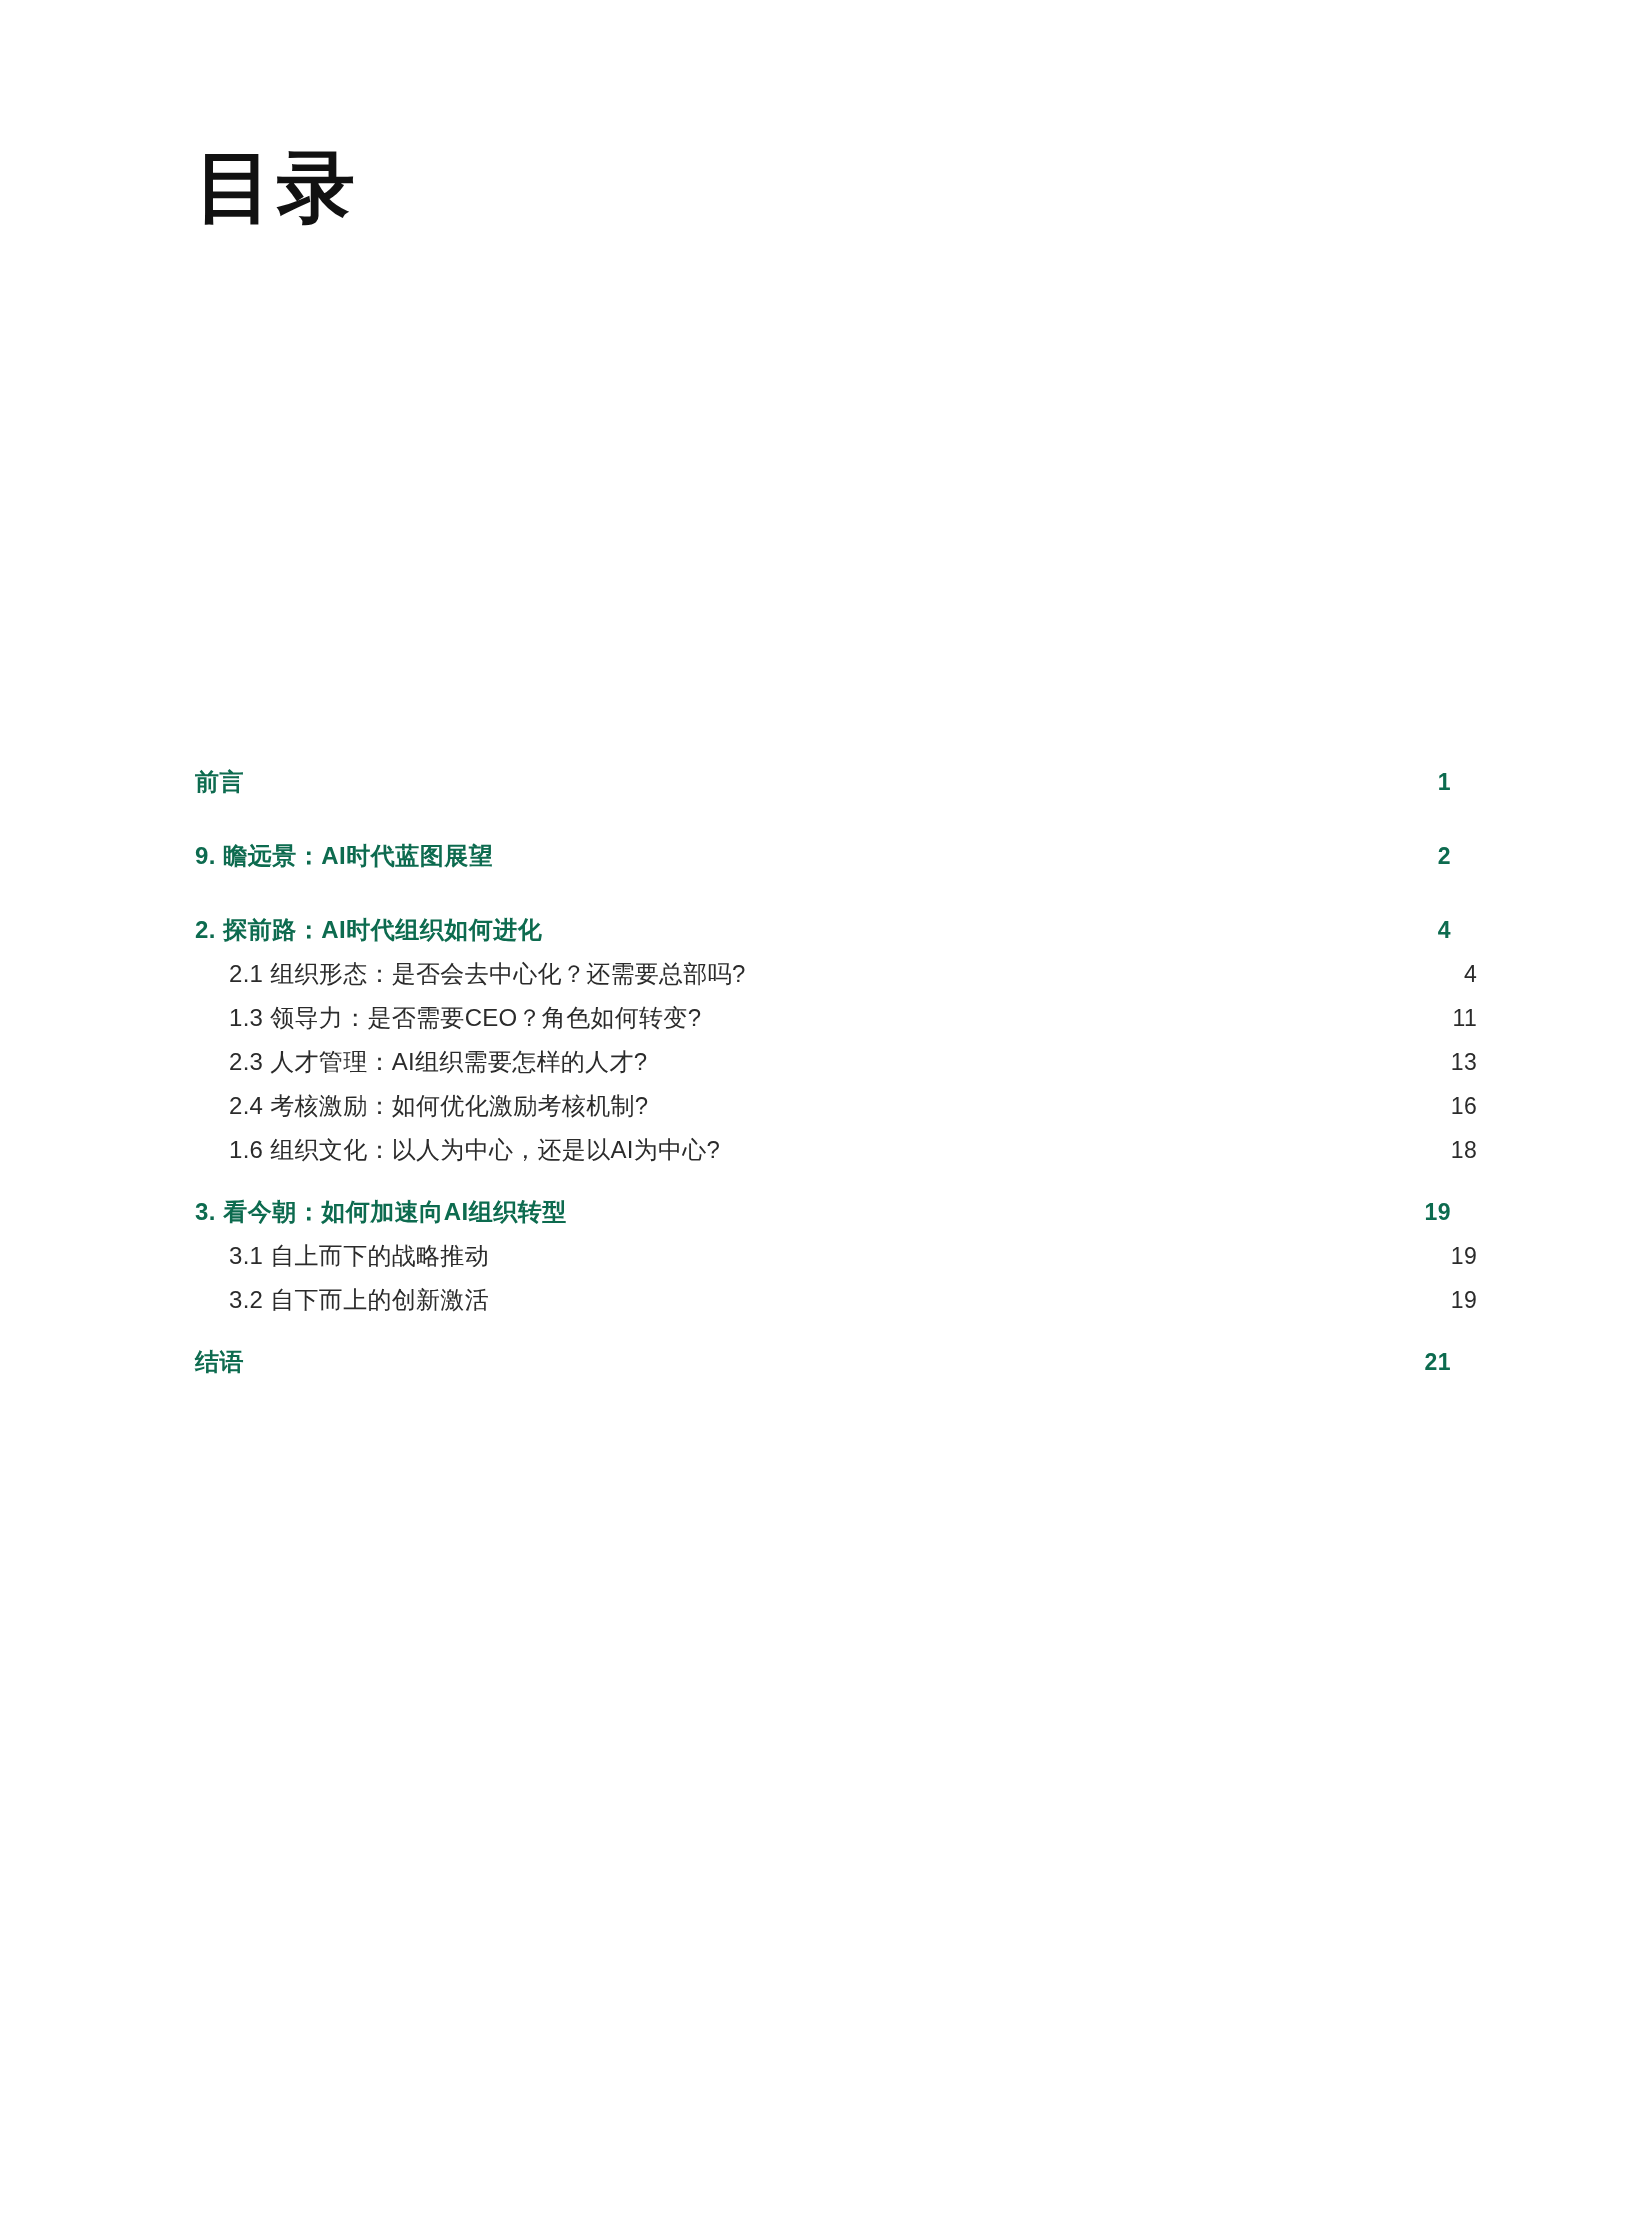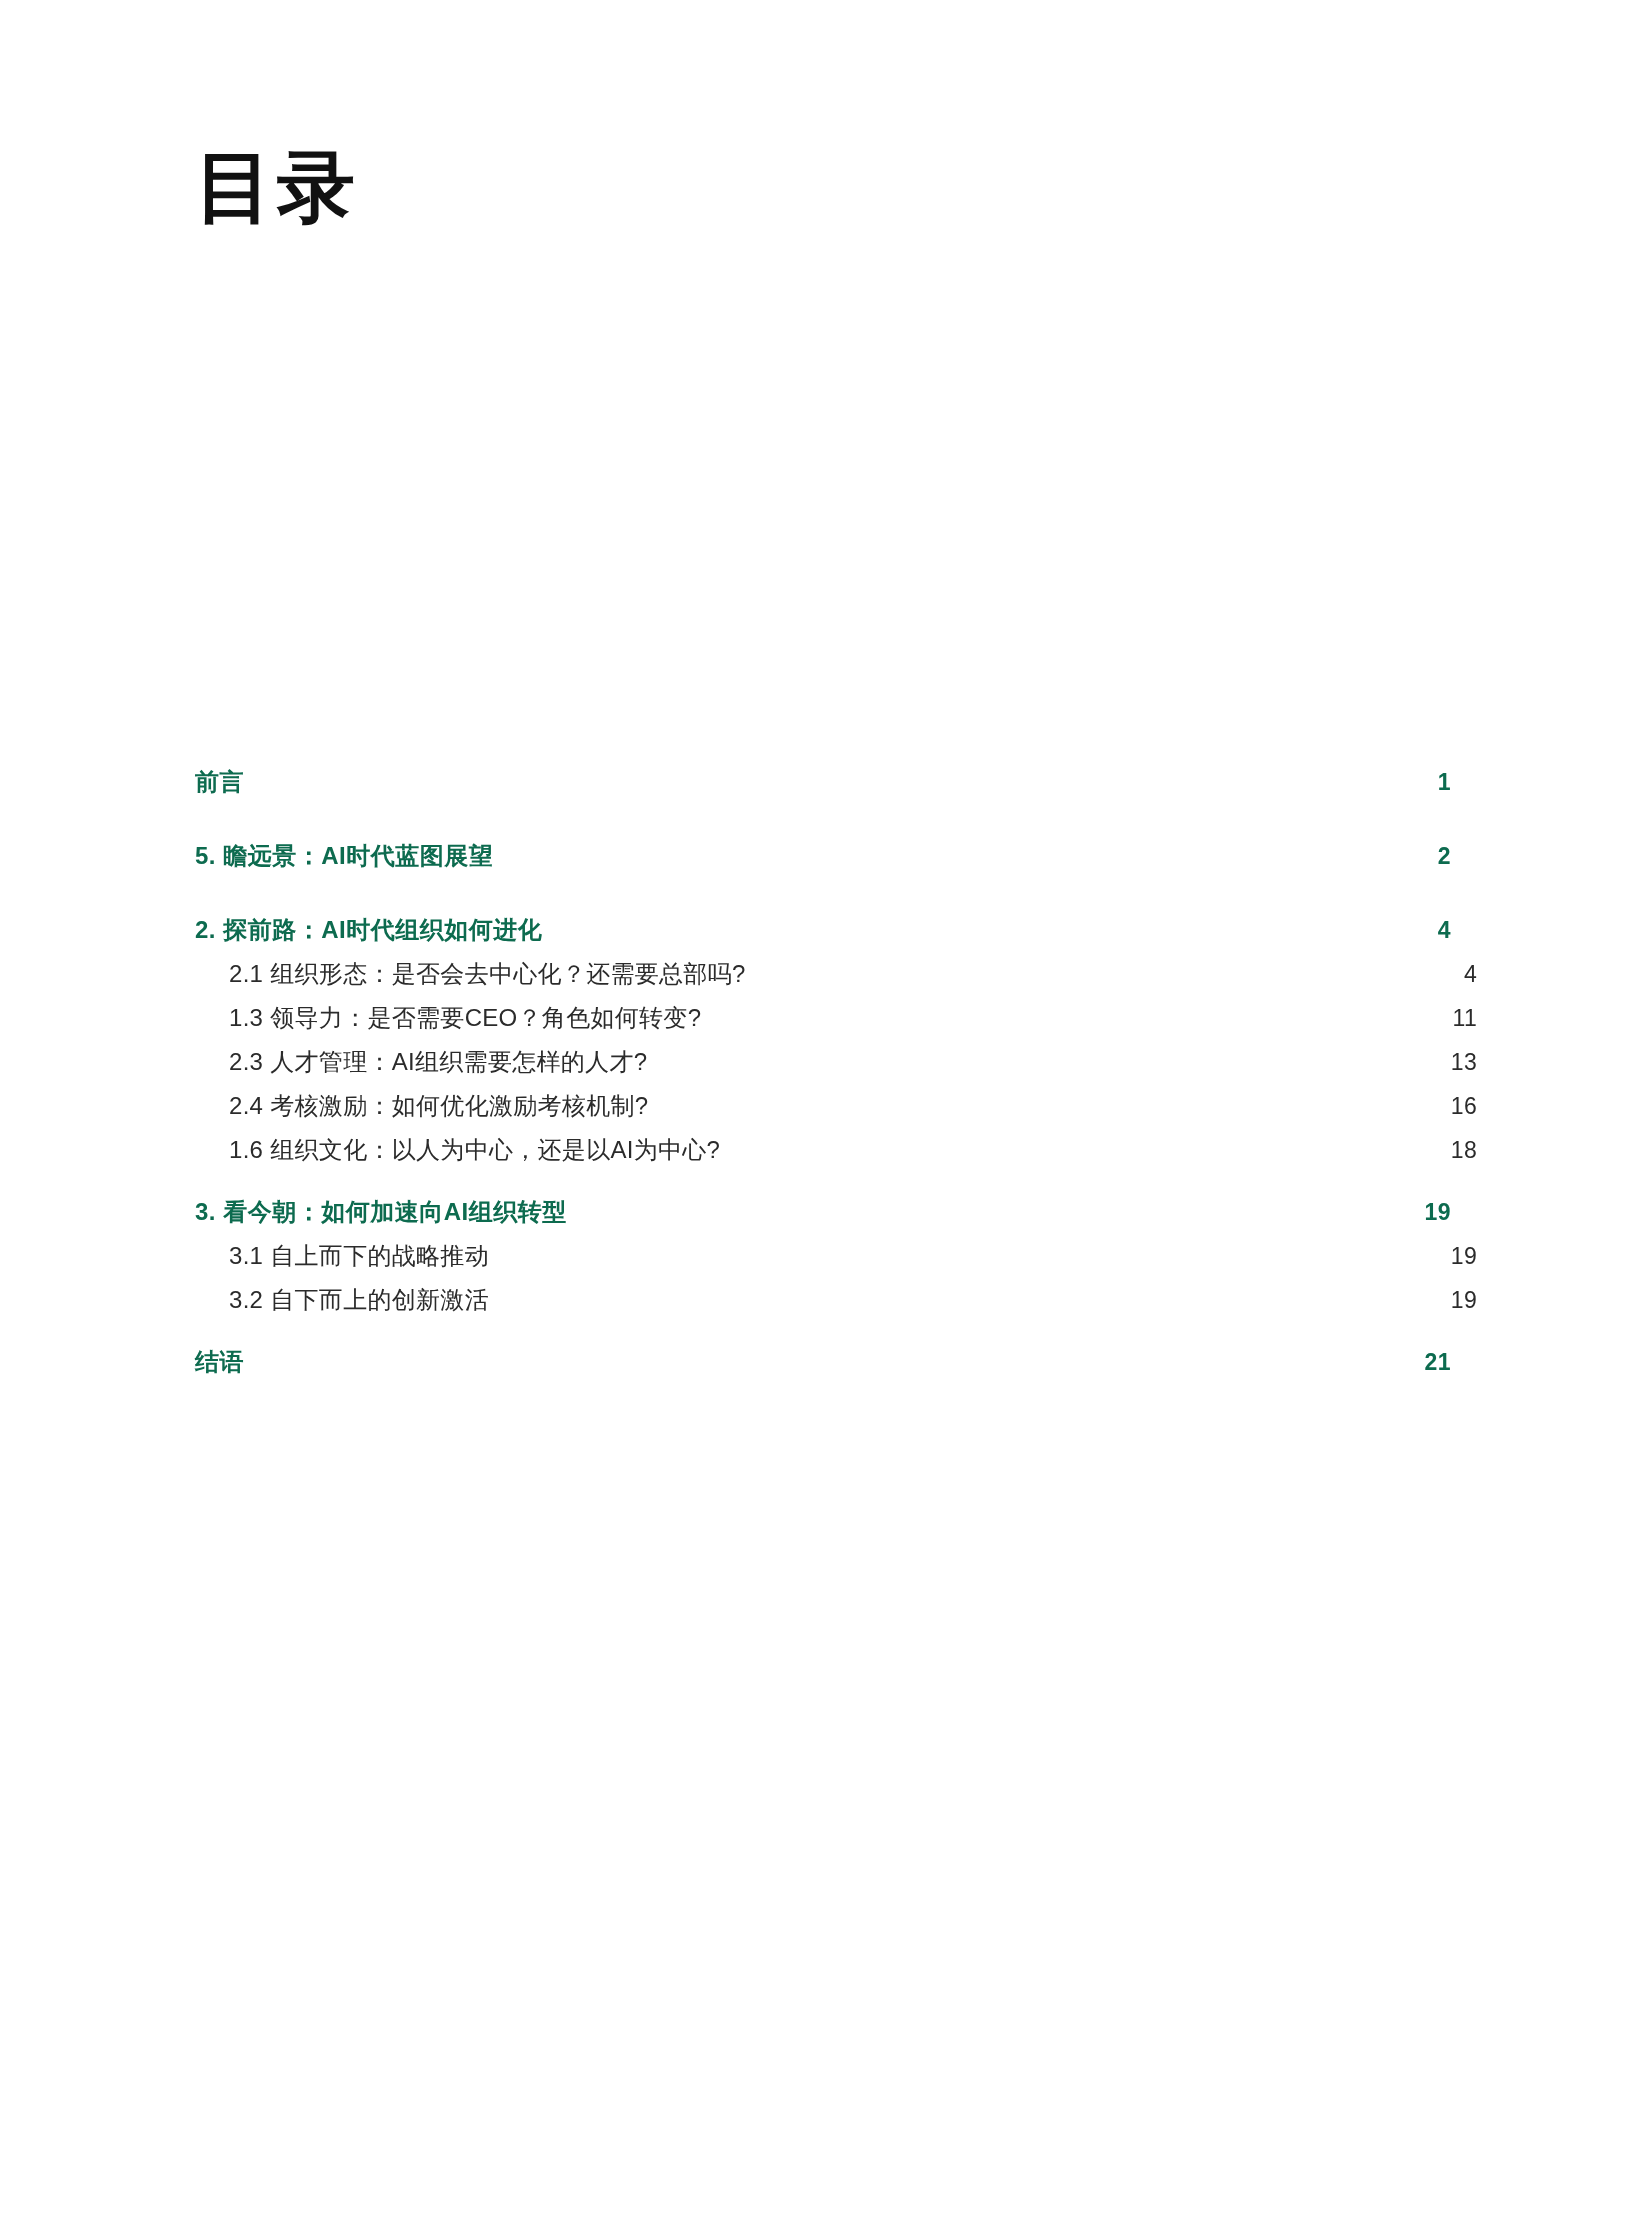--- a/index.html
+++ b/index.html
@@ -92,21 +92,21 @@
 
   <div class="title">目录</div>
 
   <div class="toc" id="toc-list">
       <div class="toc-row lvl0">
         <span class="lbl">前言</span>
         <span class="pg">1</span>
       </div>
       <div class="gap-lg"></div>
       <div class="toc-row lvl0">
-        <span class="lbl">5. 瞻远景：AI时代蓝图展望</span>
+        <span class="lbl">9. 瞻远景：AI时代蓝图展望</span>
         <span class="pg">2</span>
       </div>
       <div class="gap-lg"></div>
       <div class="toc-row lvl0">
         <span class="lbl">2. 探前路：AI时代组织如何进化</span>
         <span class="pg">4</span>
       </div>
       <div class="gap-sm"></div>
       <div class="toc-row lvl1">
         <span class="lbl">2.1 组织形态：是否会去中心化？还需要总部吗?</span>

